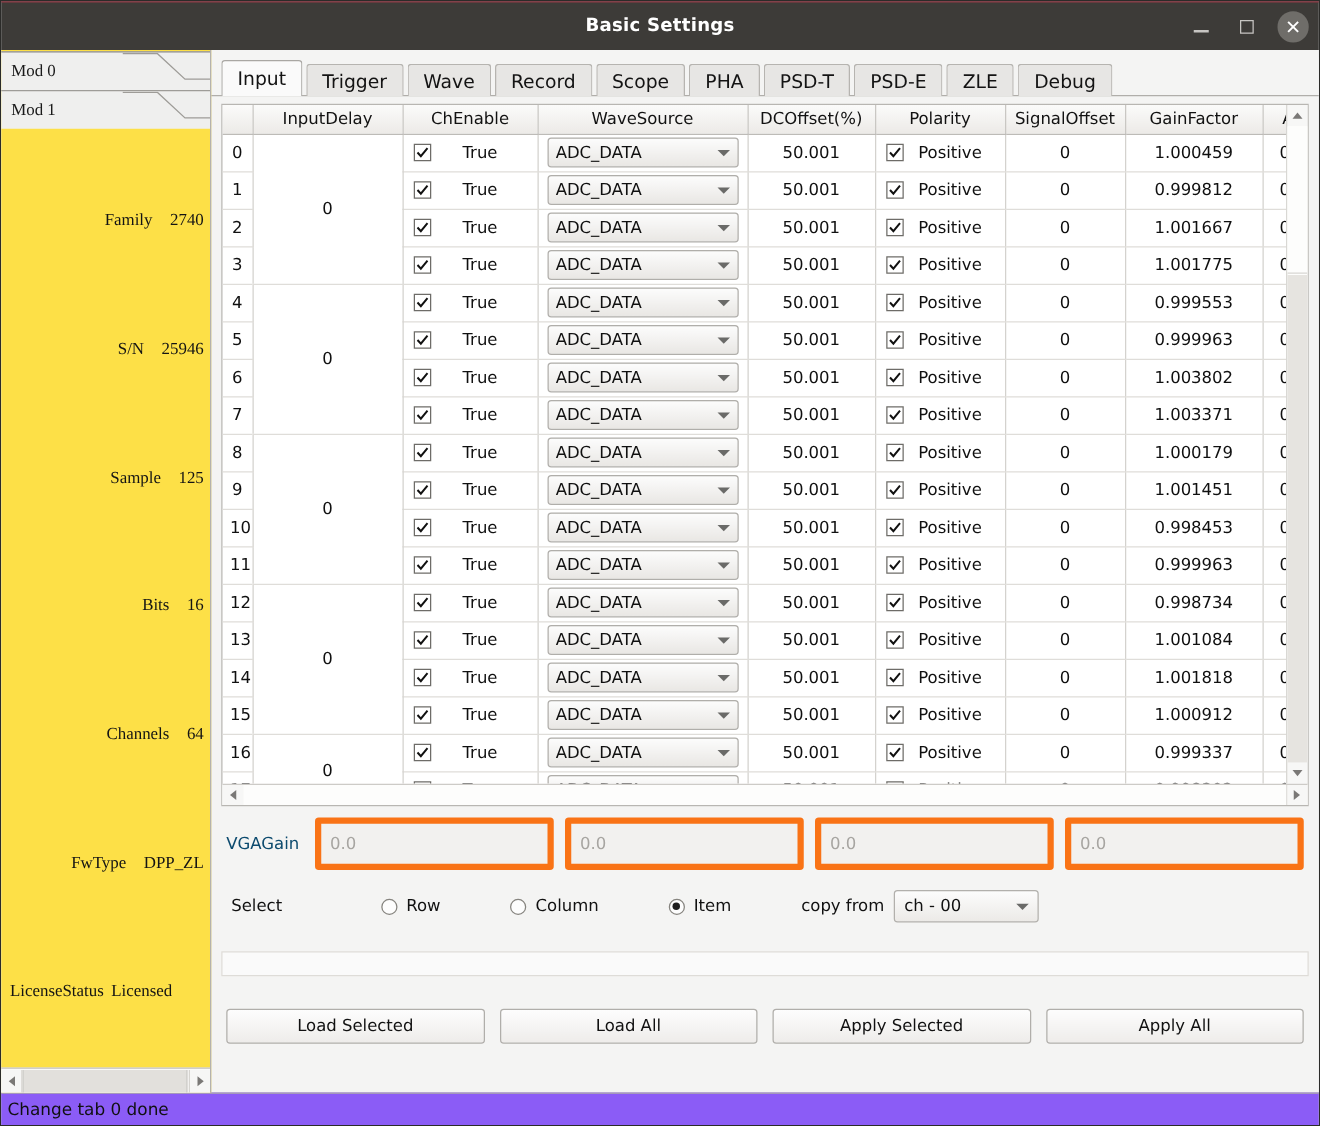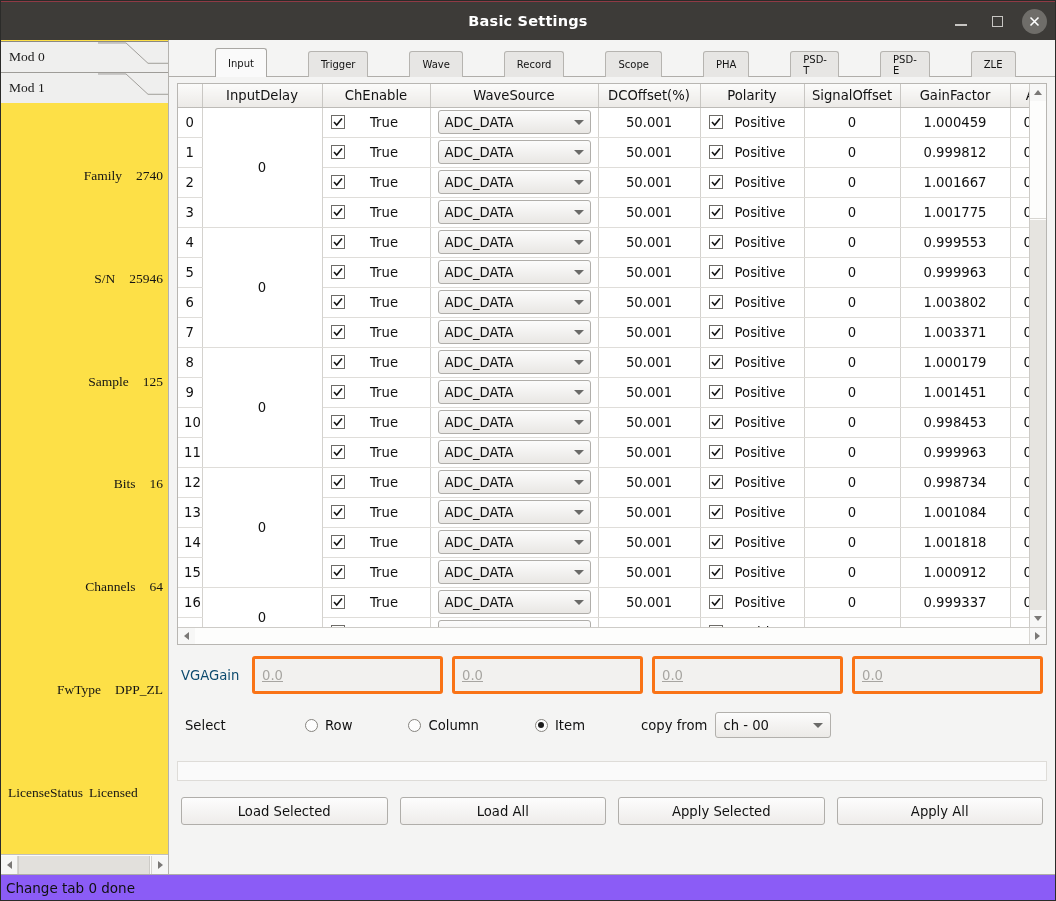--- a/index.html
+++ b/index.html
@@ -148,27 +148,27 @@
     display: flex; align-items: flex-end;
     padding-left: 8px;
     border-bottom: 1px solid #b0aeaa;
     background: #f4f4f3;
     margin-top: 6px;
   }
   .tab {
     height: 26px;
     padding: 0 12px;
     display: flex; align-items: center;
-    font-size: 10px; color: #131313;
+    font-size: 15px; color: #131313;
     background: #e7e6e4;
     border: 1px solid #b6b4b0;
     border-bottom: none;
     border-radius: 3px 3px 0 0;
     margin-right: 3px;
-    position: relative; top: 1px; margin-left: 38px;
+    position: relative; top: 1px;
   }
   .tab.active {
     background: #fafafa;
     height: 29px;
     border-color: #a9a7a3;
     z-index: 2;
     top: 1px;
   }
 
   
@@ -303,26 +303,26 @@
     display: flex; align-items: center;
     gap: 9px;
     padding: 0 4px;
   }
   .vga-label {
     width: 62px; text-align: left;
     font-size: 13.2px; color: #0c4a6e;
   }
   .vga-input {
     flex: 1; height: 26px;
-    border: 3px solid #f97316;
+    border: 5px solid #f97316;
     border-radius: 3px;
     background: #f2f1ef;
     display: flex; align-items: center;
     padding: 16px 7px;
-    font-size: 13.2px; color: #a7a5a1; text-decoration: underline;
+    font-size: 13.2px; color: #a7a5a1;
   }
 
   
   .select-row {
     margin: 14px 8px 0 8px;
     height: 36px;
     display: flex; align-items: center;
     padding: 0 8px;
     font-size: 13.2px; color: #111;
   }
@@ -356,21 +356,21 @@
   
   .progress-field {
     margin: 18px 8px 0 8px;
     height: 20px;
     border: 1px solid #dedcd8;
     background: #fafafa;
   }
 
   
   .bottom-buttons {
-    margin: 16px 8px 10px 8px;
+    margin: 26px 8px 10px 8px;
     display: flex; gap: 12px;
     padding: 0 4px;
     justify-content: flex-end;
   }
   .bottom-buttons .btn { flex: 1; height: 28px; }
 
   
   .statusbar {
     height: 26px; min-height: 26px;
     border-top: 1px solid #aeaca8;

